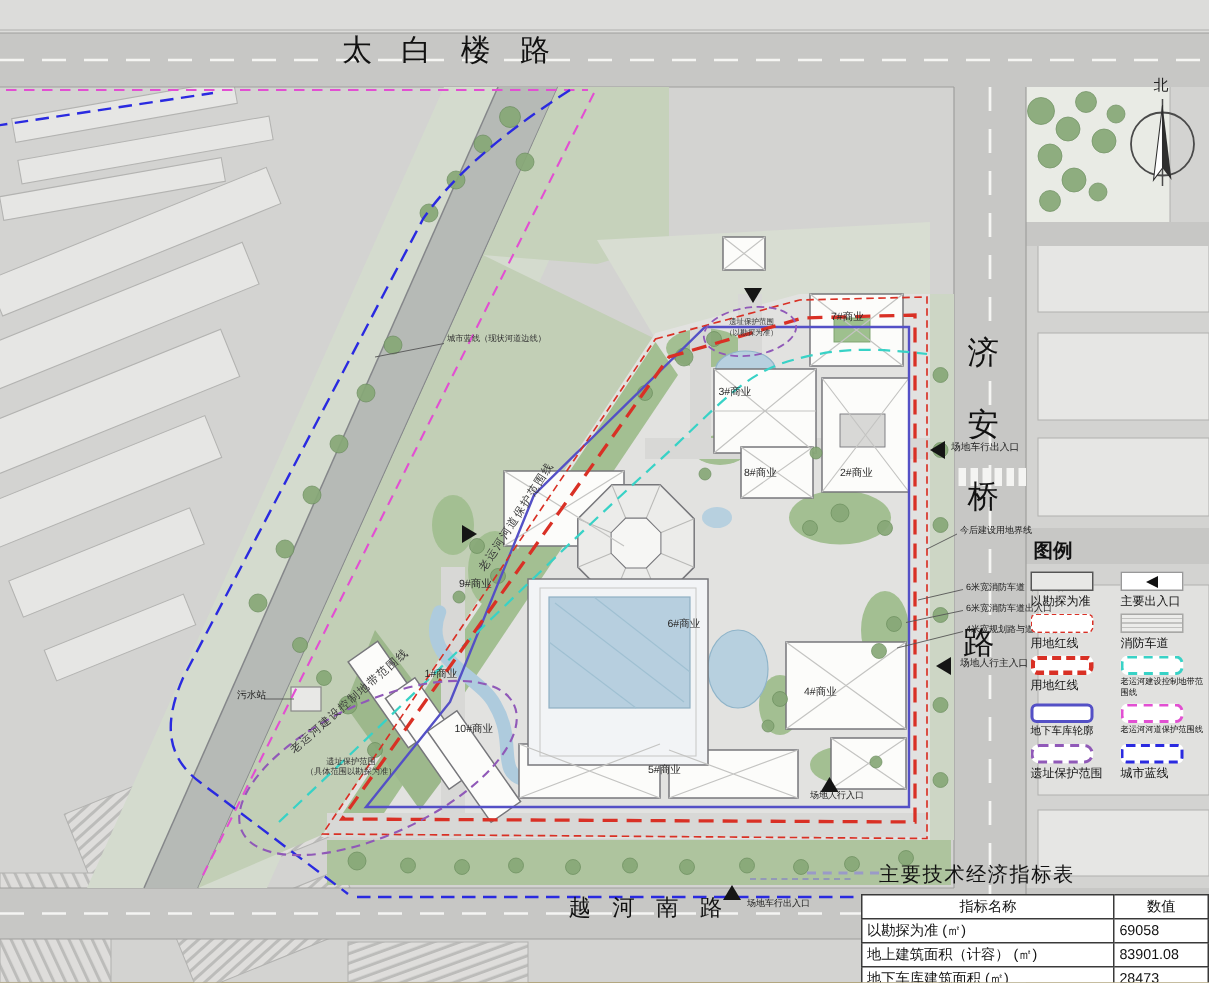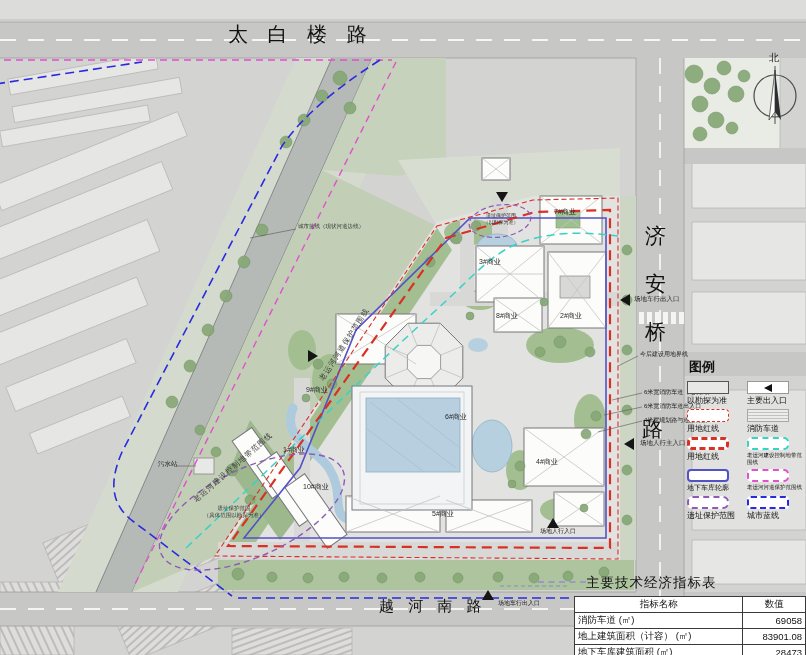--- a/index.html
+++ b/index.html
@@ -37,21 +37,21 @@
   .sw-blue{border:2.5px dashed #2a2ae0;border-radius:4px;}
   .legend-label{font-size:8px;color:#111;line-height:1.15;}
   .legend-label.small{font-size:5.5px;width:56px;white-space:normal;}
 
   
   #indicator-table{position:absolute;left:574px;top:596px;border-collapse:collapse;background:#fff;}
   #indicator-table td,#indicator-table th{border:1px solid #3a3a3a;font-size:9.5px;font-weight:normal;
       color:#111;padding:1px 3px;height:11px;}
   #indicator-table th{text-align:center;}
   .td-name{width:164px;text-align:left;}
-  .td-val{width:56px;text-align:right;}
+  .td-val{width:56px;}
   #table-title{position:absolute;left:586px;top:574px;font-size:13.5px;font-weight:normal;
       letter-spacing:1px;color:#111;}
   #table-leader{position:absolute;left:538px;top:581px;width:48px;border-top:2px dashed #9a9ac8;}
 </style>
 </head>
 <body>
 
 <div id="stage">
 
 <svg id="plan-svg" viewBox="0 0 806 655" xmlns="http://www.w3.org/2000/svg">
@@ -410,21 +410,21 @@
 
 <div id="table-title">主要技术经济指标表</div>
 <div id="table-leader"></div>
 <table id="indicator-table">
   <tbody>
         <tr>
     <th class="td-name">指标名称</th>
     <th class="td-val">数值</th>
   </tr>
   <tr>
-    <td class="td-name">消防车道 (㎡)</td>
+    <td class="td-name">以勘探为准 (㎡)</td>
     <td class="td-val">69058</td>
   </tr>
   <tr>
     <td class="td-name">地上建筑面积（计容） (㎡)</td>
     <td class="td-val">83901.08</td>
   </tr>
   <tr>
     <td class="td-name">地下车库建筑面积 (㎡)</td>
     <td class="td-val">28473</td>
   </tr>

